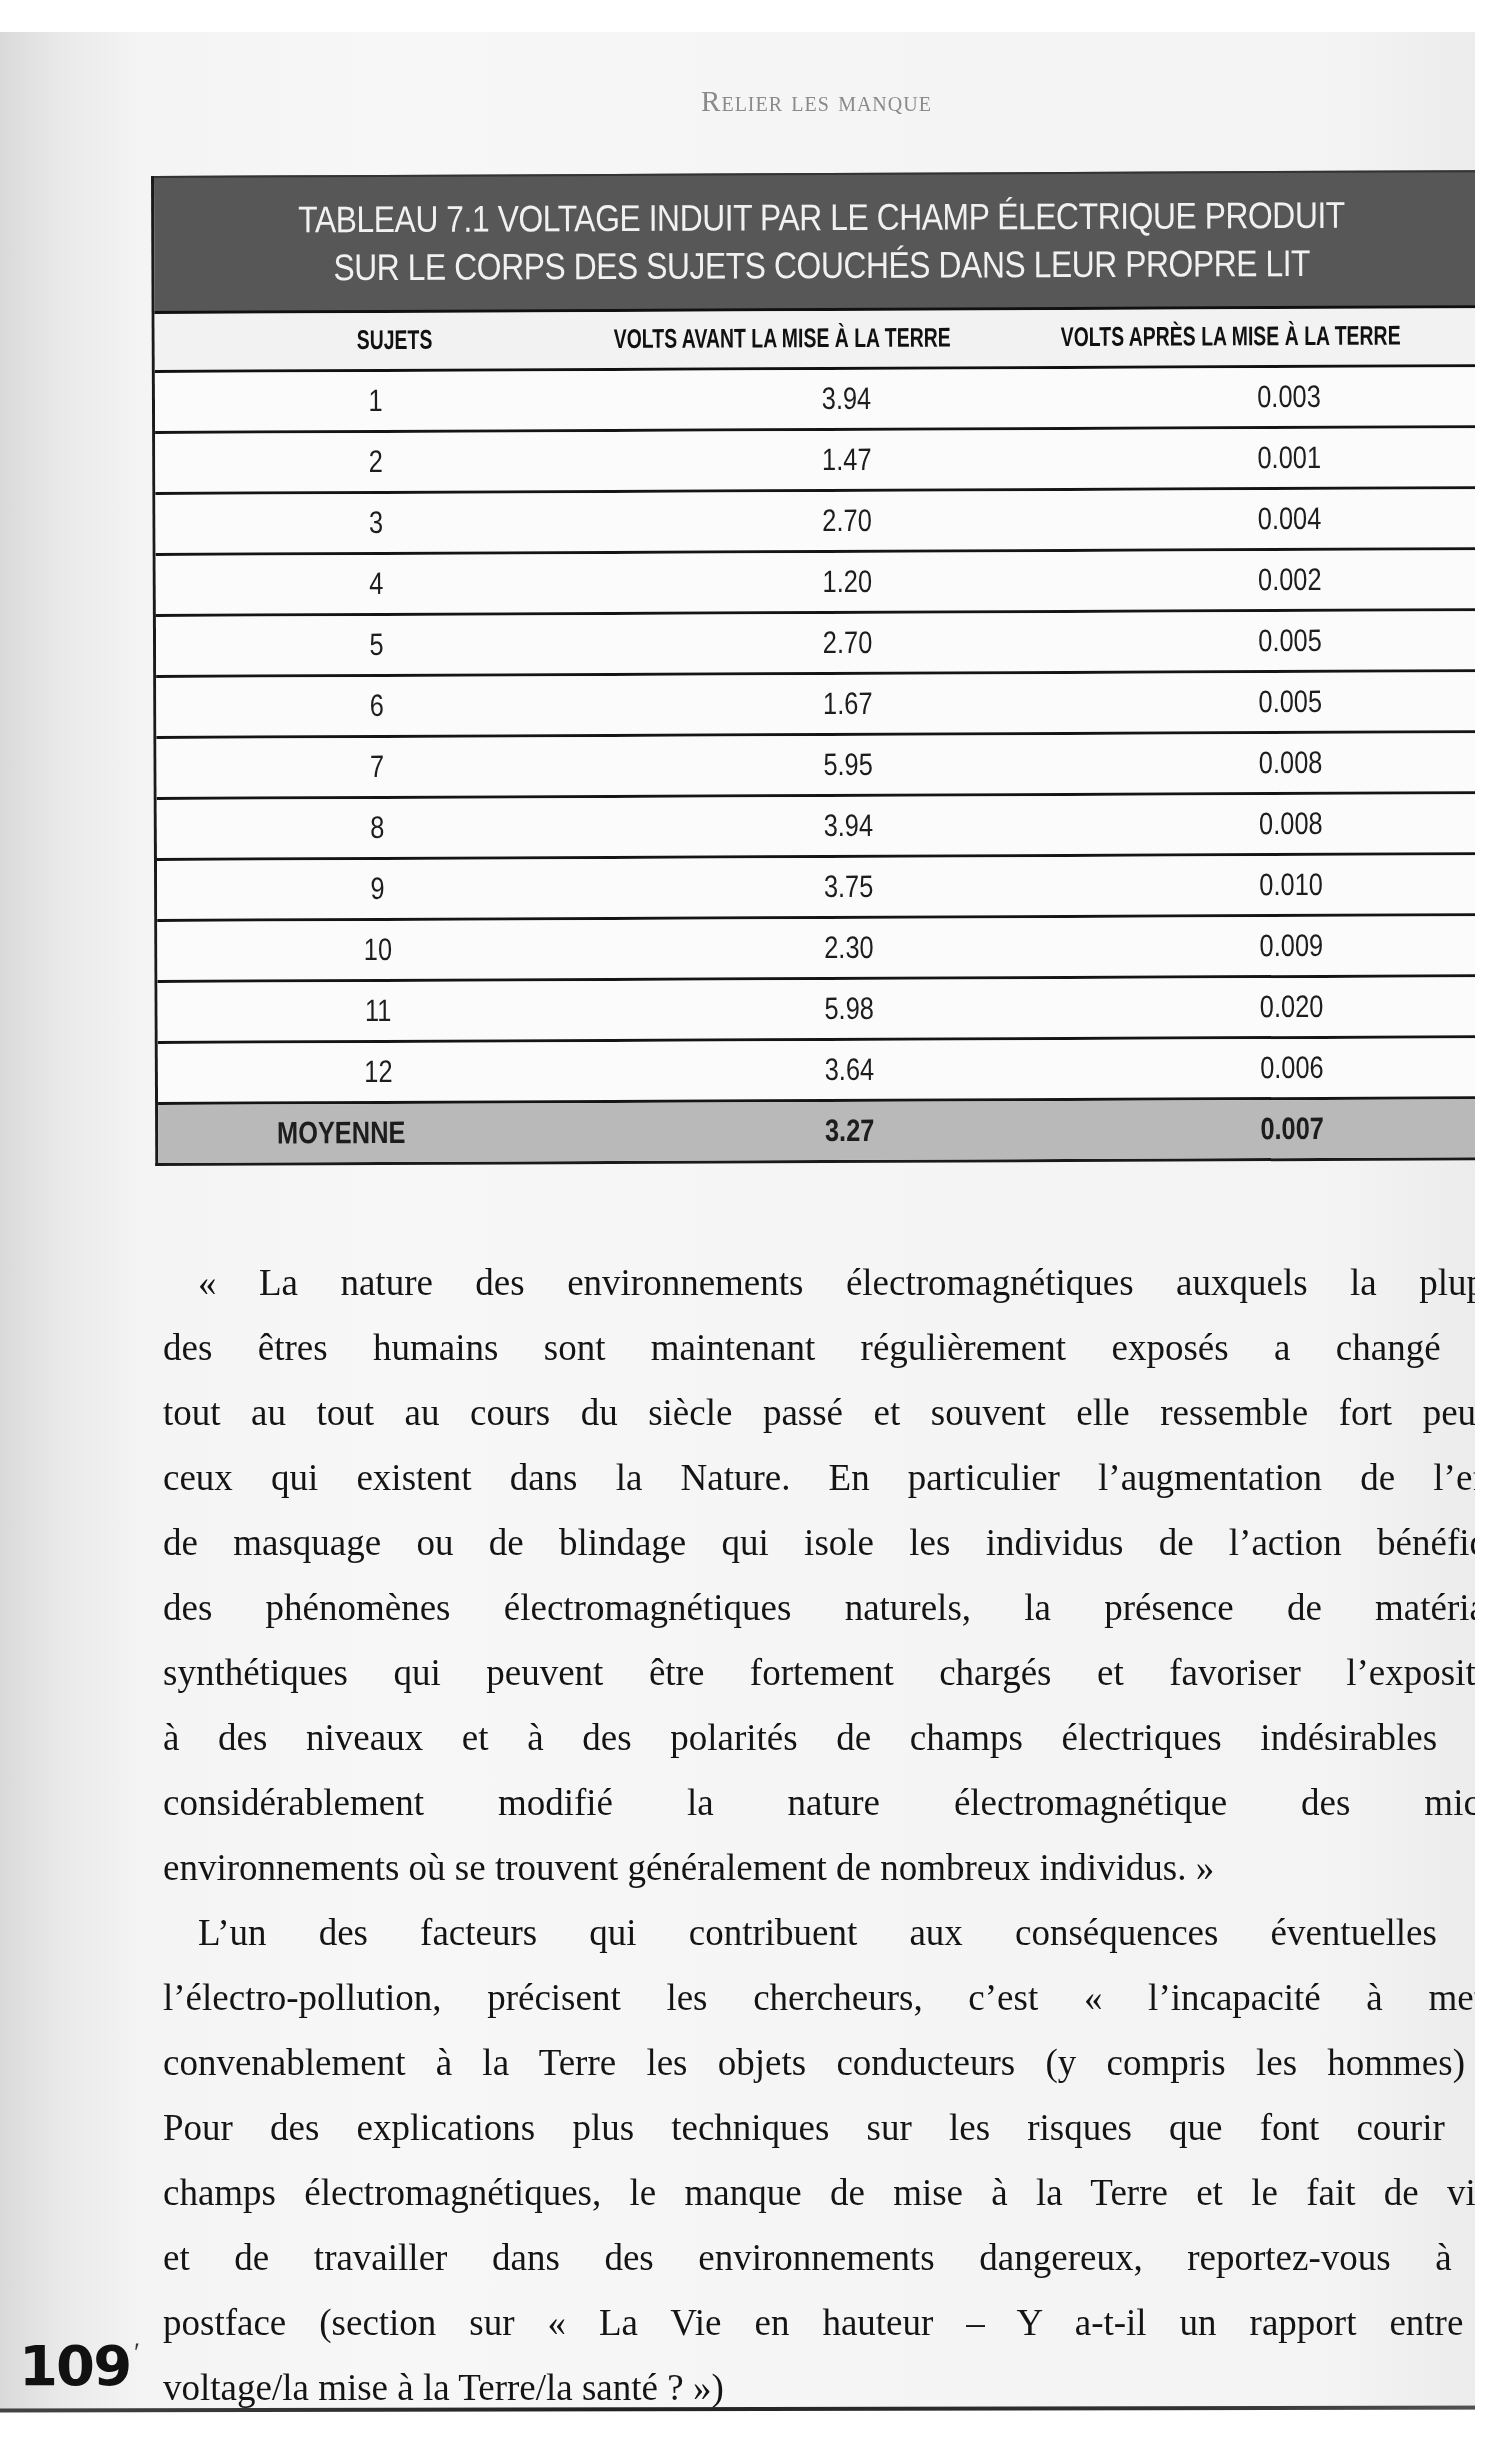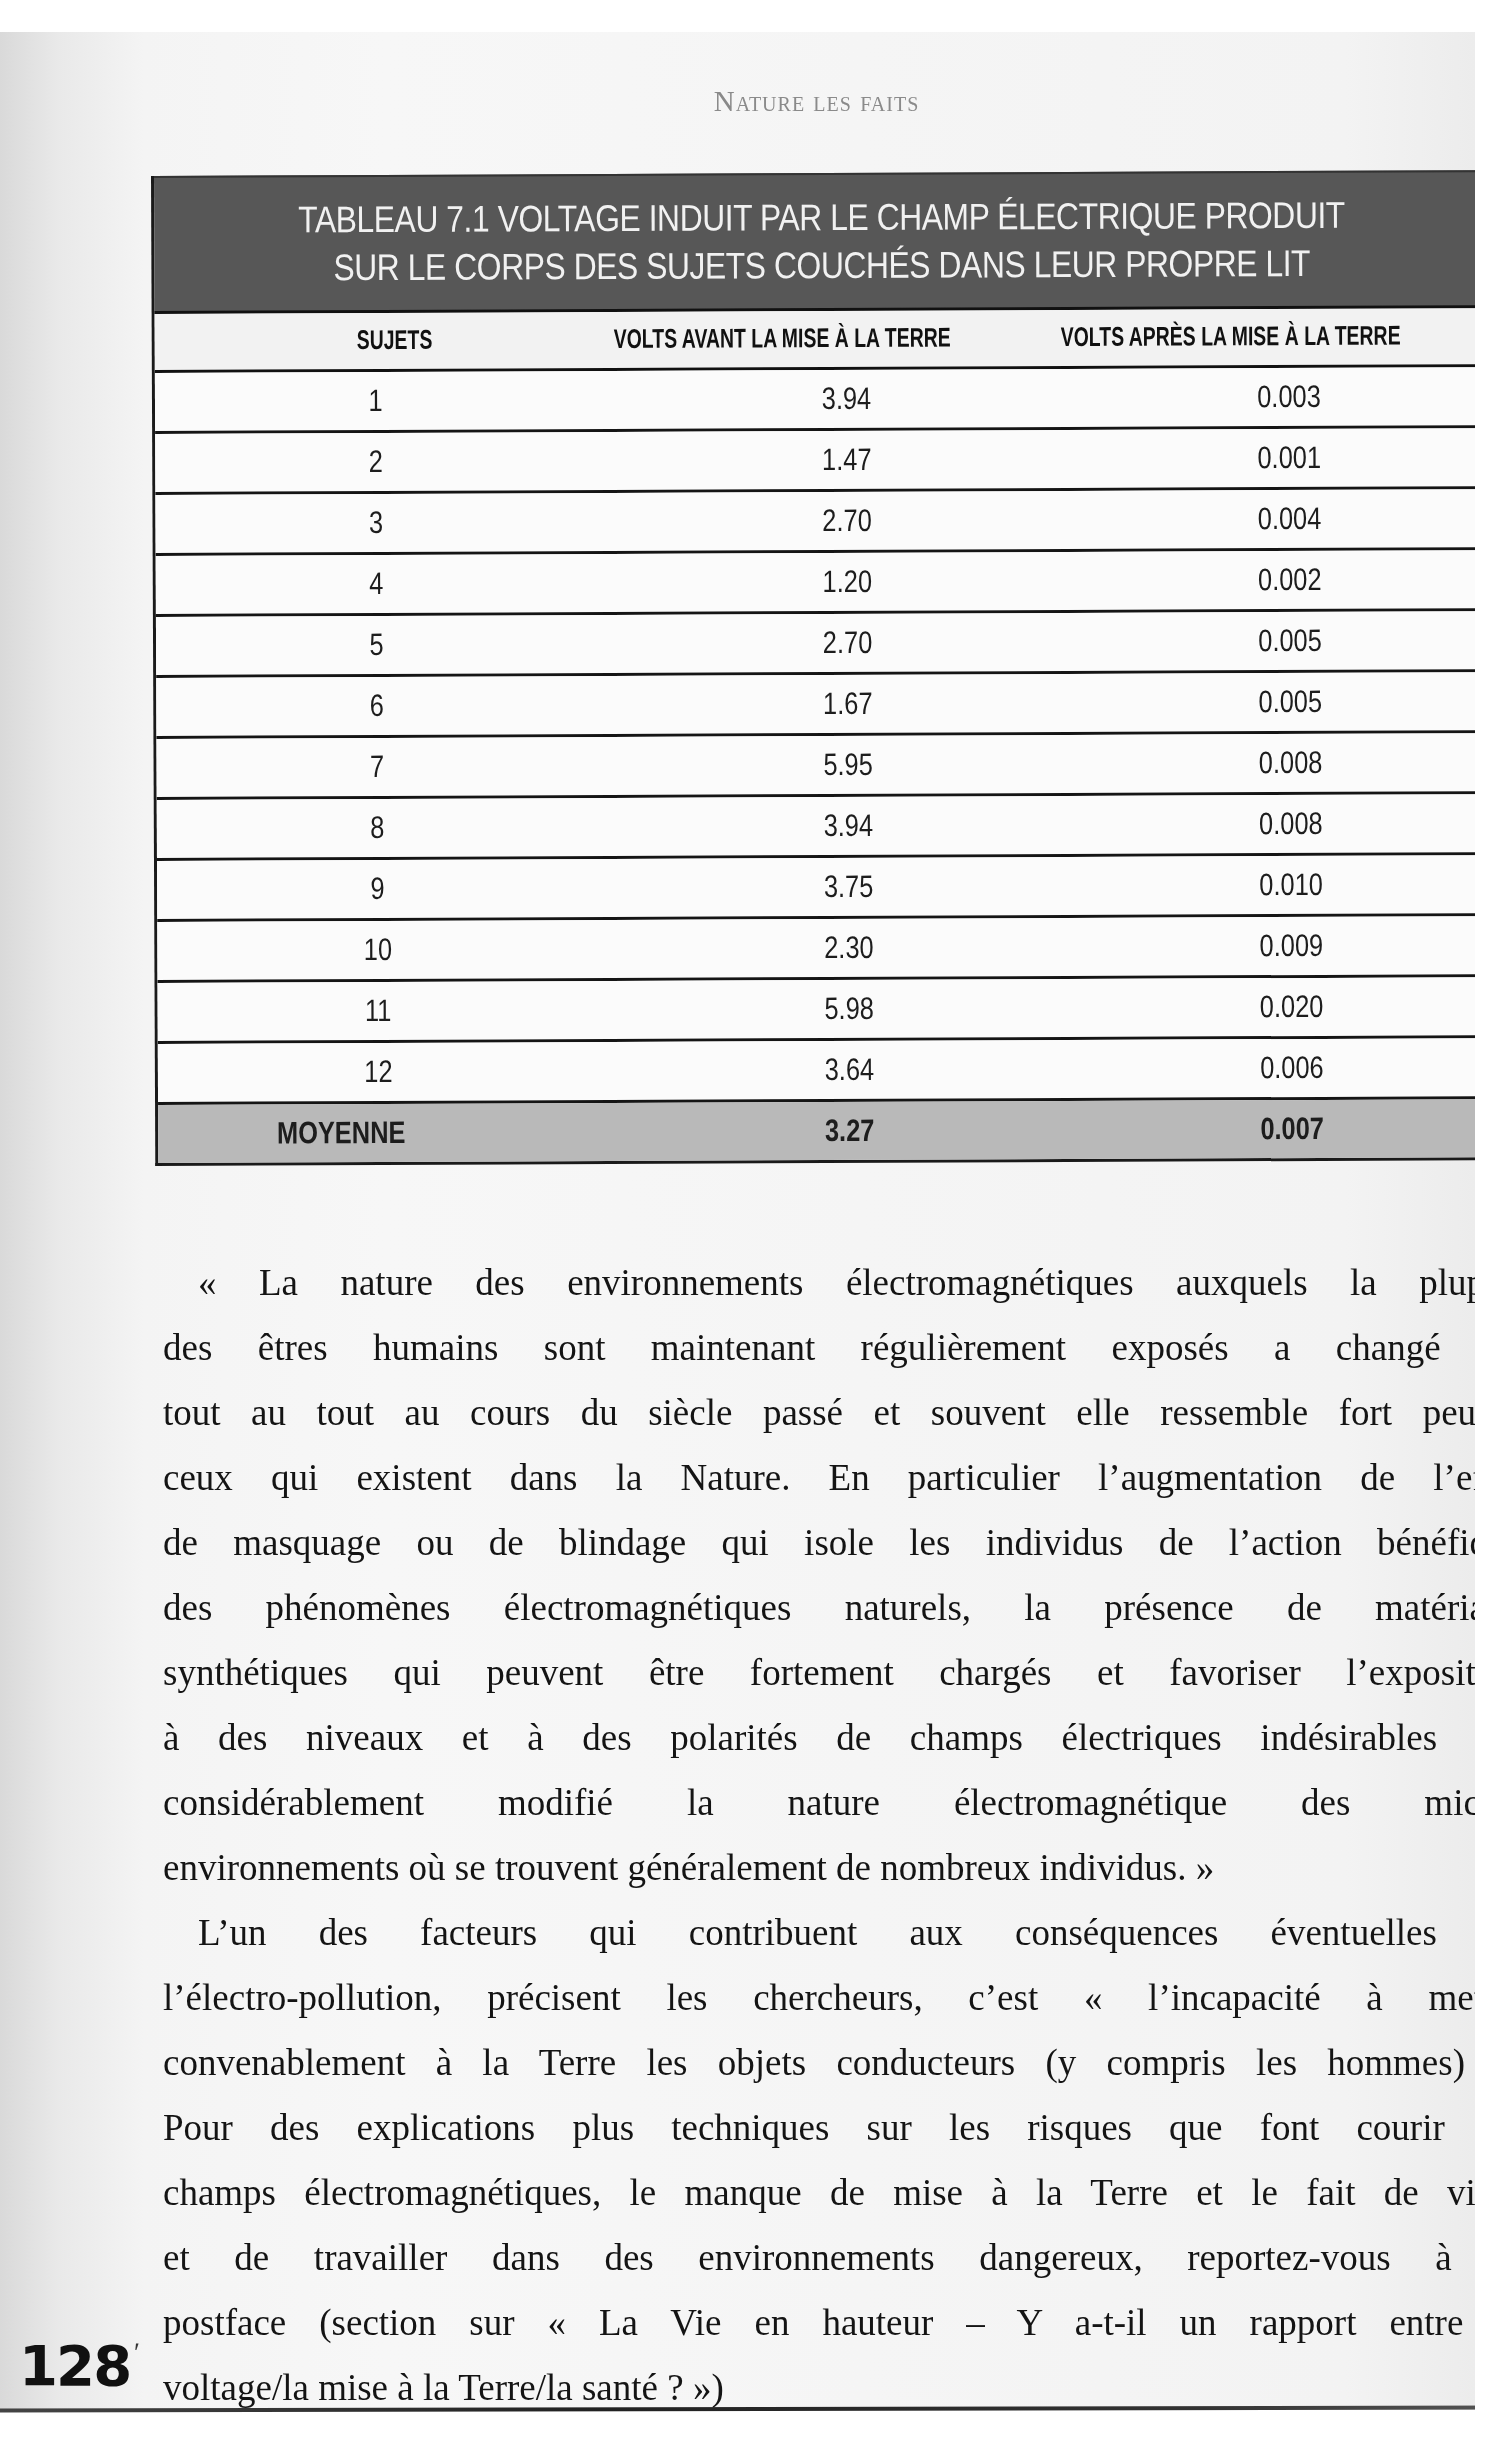--- a/index.html
+++ b/index.html
@@ -74,21 +74,21 @@
     font-family:"DejaVu Sans", sans-serif; font-weight:bold; letter-spacing:-1.9px;
   }
   .tick-mark {
     position:absolute; left:134px; top:2306px; font-size:27px; color:#333;
   }
 </style>
 </head>
 <body>
 
 <div class="page">
-  <div class="running-head">Nature les faits</div>
+  <div class="running-head">Relier les manque</div>
 
   <div class="tbl">
     <div class="tbl-title">
       <div>TABLEAU 7.1 VOLTAGE INDUIT PAR LE CHAMP ÉLECTRIQUE PRODUIT</div>
       <div>SUR LE CORPS DES SUJETS COUCHÉS DANS LEUR PROPRE LIT</div>
     </div>
     <div class="tbl-head">
       <span style="left:202px">SUJETS</span>
       <span style="left:459px">VOLTS AVANT LA MISE À LA TERRE</span>
       <span style="left:906px">VOLTS APRÈS LA MISE À LA TERRE</span>
@@ -176,18 +176,18 @@
       <div class="line indent" style="text-align: justify; text-align-last: justify; width: 1326px; white-space: normal; overflow: hidden; height: 65px;">L’un des facteurs qui contribuent aux conséquences éventuelles de</div>
       <div class="line" style="text-align: justify; text-align-last: justify; width: 1360px; white-space: normal; overflow: hidden; height: 65px;">l’électro-pollution, précisent les chercheurs, c’est « l’incapacité à mettre</div>
       <div class="line" style="text-align: justify; text-align-last: justify; width: 1360px; white-space: normal; overflow: hidden; height: 65px;">convenablement à la Terre les objets conducteurs (y compris les hommes) ».</div>
       <div class="line" style="text-align: justify; text-align-last: justify; width: 1360px; white-space: normal; overflow: hidden; height: 65px;">Pour des explications plus techniques sur les risques que font courir les</div>
       <div class="line" style="text-align: justify; text-align-last: justify; width: 1360px; white-space: normal; overflow: hidden; height: 65px;">champs électromagnétiques, le manque de mise à la Terre et le fait de vivre</div>
       <div class="line" style="text-align: justify; text-align-last: justify; width: 1360px; white-space: normal; overflow: hidden; height: 65px;">et de travailler dans des environnements dangereux, reportez-vous à la</div>
       <div class="line" style="text-align: justify; text-align-last: justify; width: 1360px; white-space: normal; overflow: hidden; height: 65px;">postface (section sur « La Vie en hauteur – Y a-t-il un rapport entre le</div>
       <div class="line">voltage/la mise à la Terre/la santé ? »)</div>
     </div>
 
-  <div class="page-number">128</div>
+  <div class="page-number">109</div>
   <div class="tick-mark">ʹ</div>
 </div>
 <div class="page-bottom-line"></div>
 <div class="right-fade"></div>
 
 
 </body></html>

